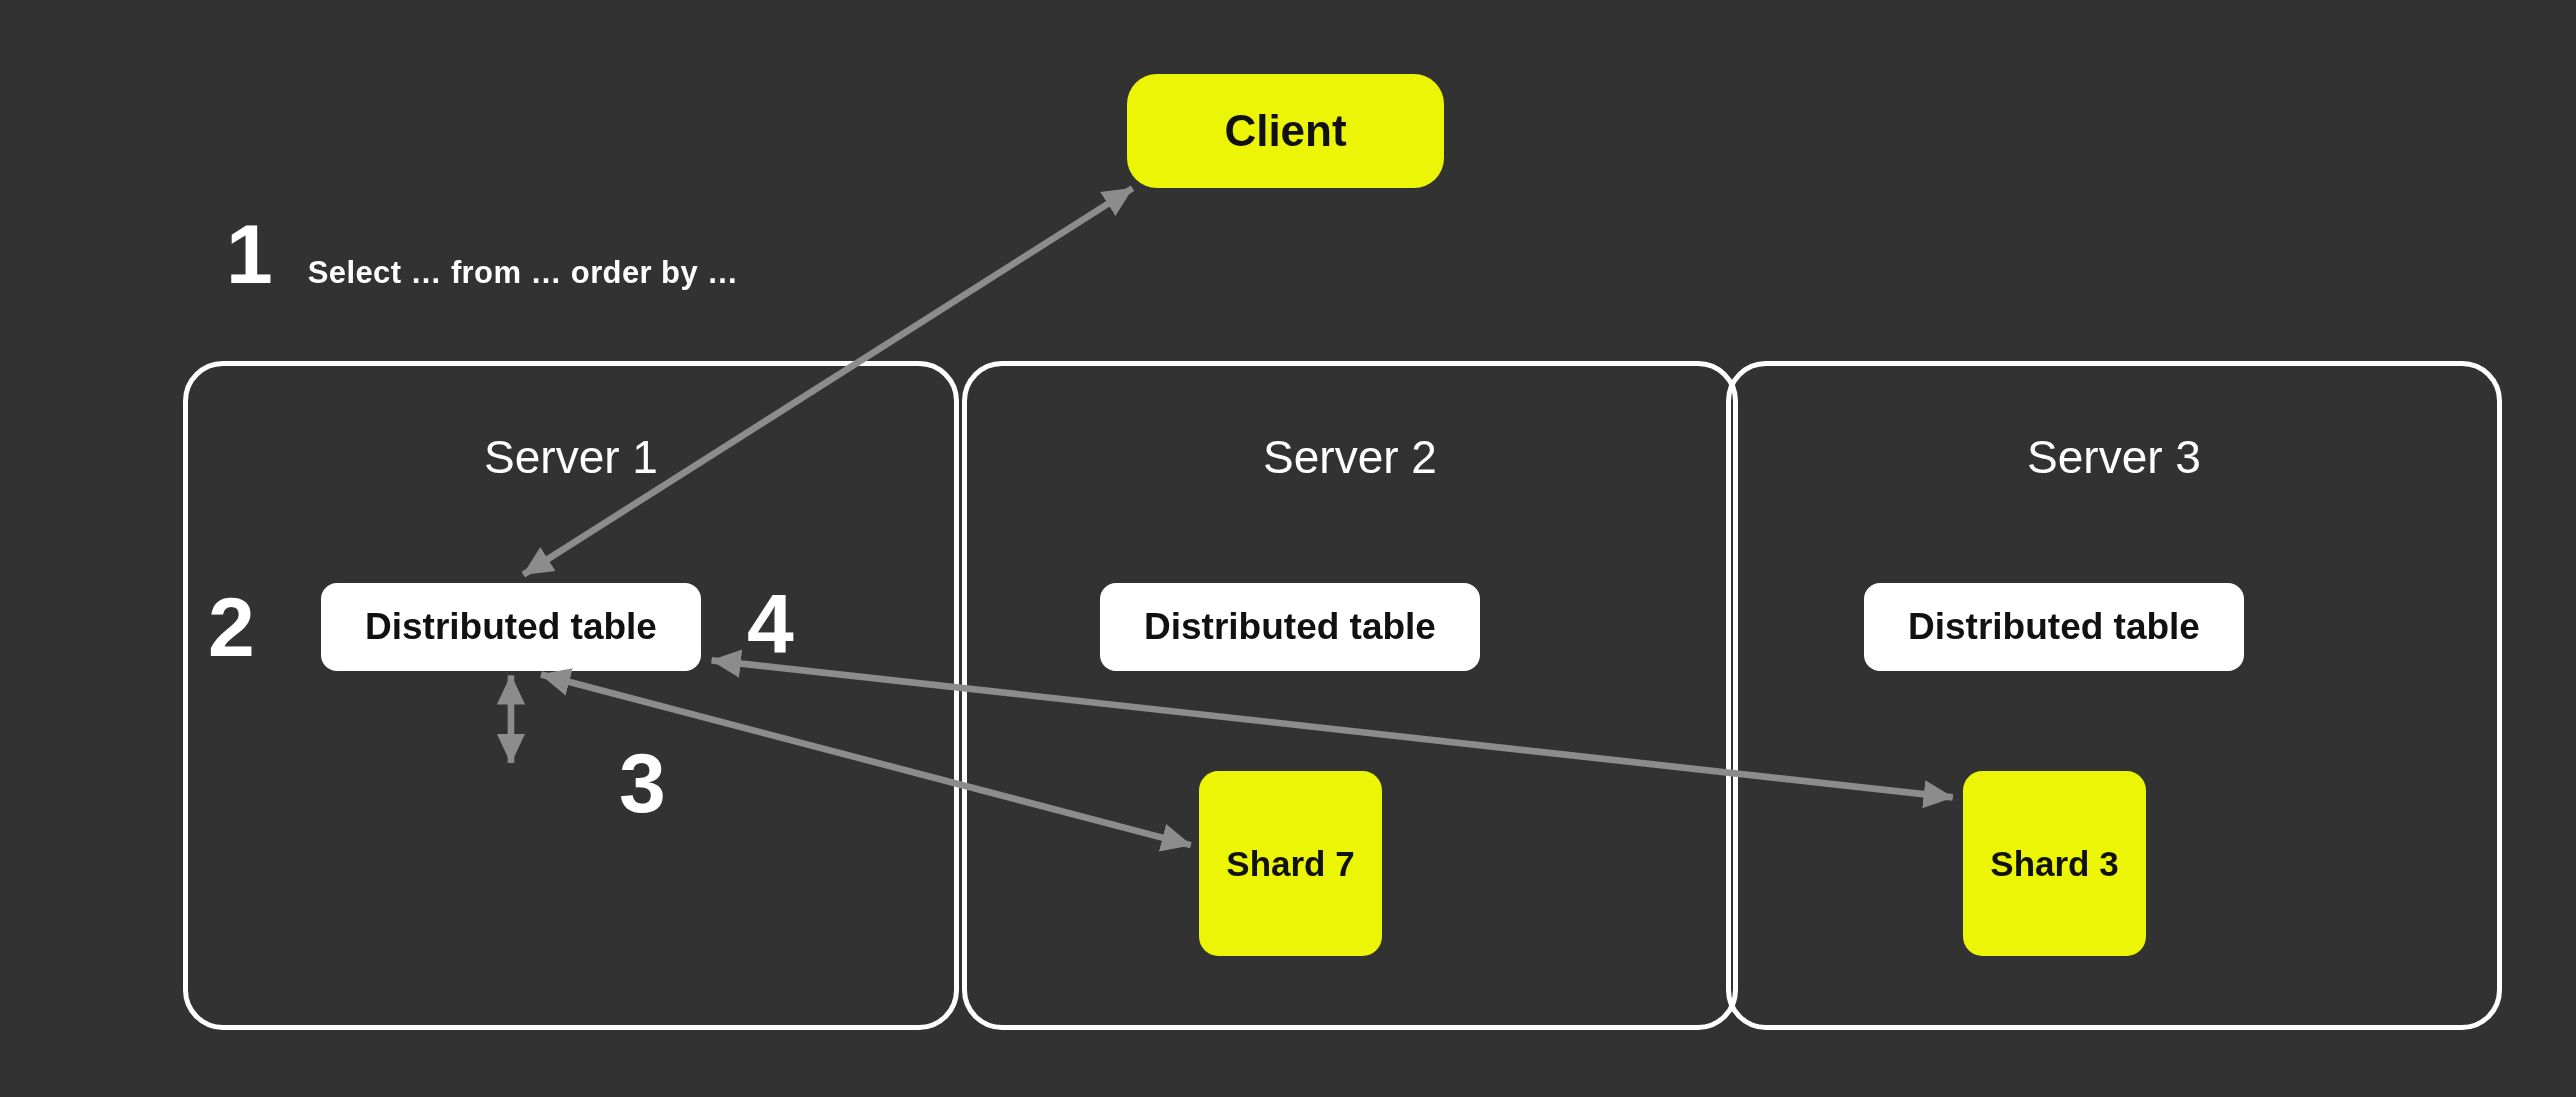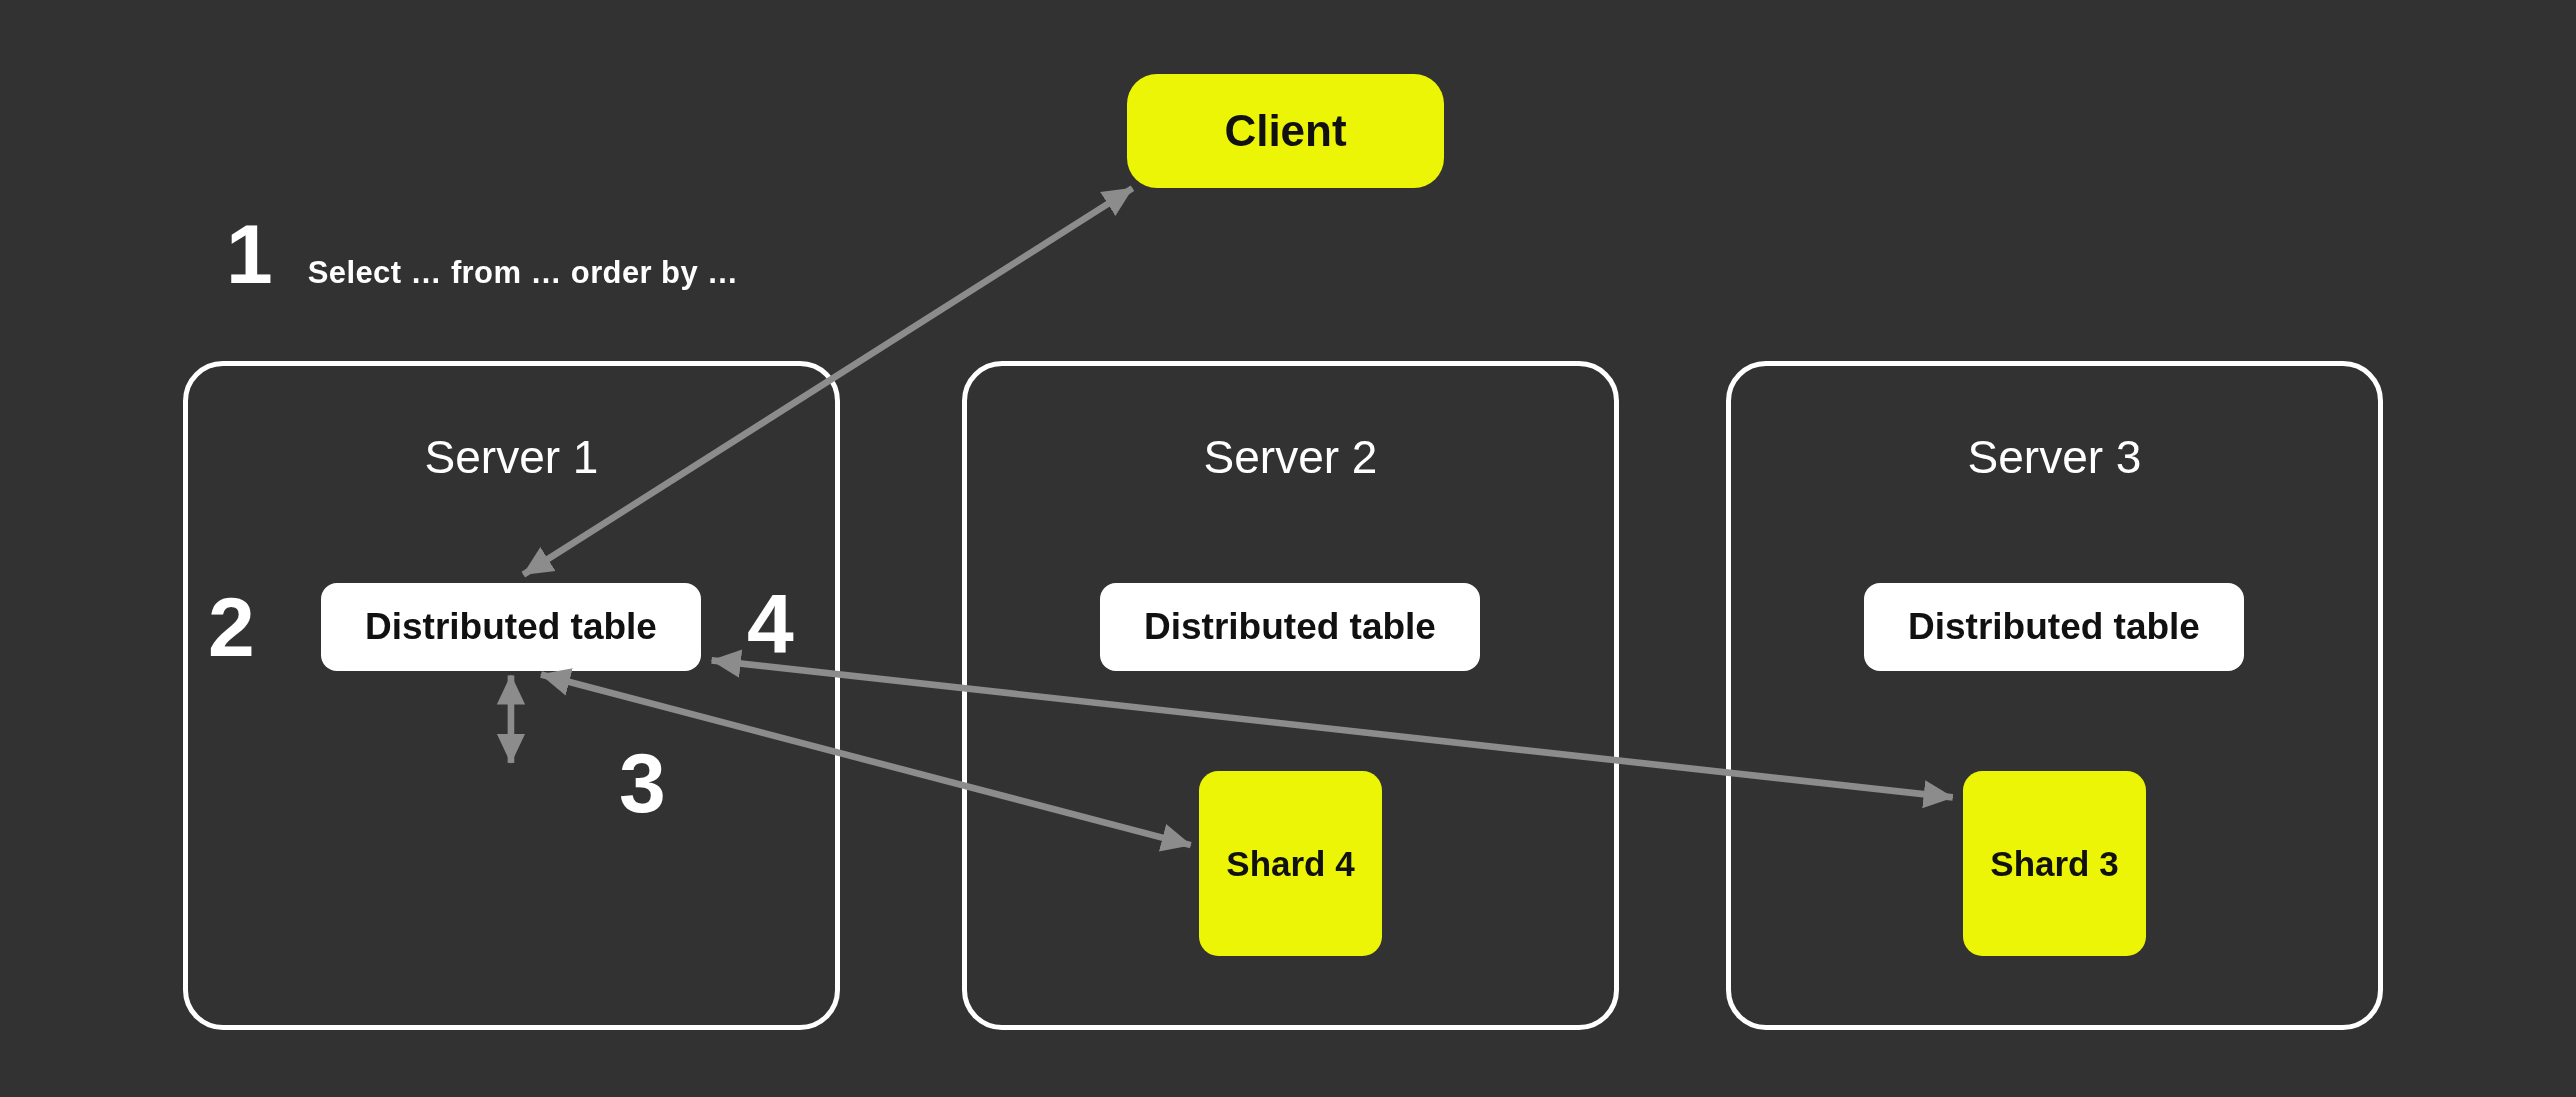--- a/index.html
+++ b/index.html
@@ -18,21 +18,21 @@
   
   .note{
     position:absolute;left:226px;top:212px;
     display:flex;align-items:baseline;gap:35px;
     color:var(--text_light,#ffffff);
   }
   .note-num{font-size:84px;font-weight:700;line-height:1;}
   .note-text{font-size:31px;font-weight:700;letter-spacing:0.4px;}
   
   .server{
-    position:absolute;top:361px;width:657px;height:669px;
+    position:absolute;top:361px;width:776px;height:669px;
     border:5.3px solid var(--node_white,#ffffff);border-radius:40px;
     box-sizing:border-box;
   }
   .server.s1{left:183px;}
   .server.s2{left:962px;}
   .server.s3{left:1726px;}
   .server-title{
     margin-top:64px;text-align:center;
     font-size:46px;font-weight:500;color:var(--text_light,#ffffff);
   }
@@ -89,21 +89,21 @@
   </div>
 
   <div class="server s3">
     <div class="server-title">Server 3</div>
   </div>
 
   <div class="dist-table d1">Distributed table</div>
   <div class="dist-table d2">Distributed table</div>
   <div class="dist-table d3">Distributed table</div>
 
-  <div class="shard sh2">Shard 4</div>
+  <div class="shard sh2">Shard 7</div>
   <div class="shard sh3">Shard 3</div>
 
   <div class="step-num n2">2</div>
   <div class="step-num n3">3</div>
   <div class="step-num n4">4</div>
 
   <svg class="arrows" viewBox="0 0 2914 1242" xmlns="http://www.w3.org/2000/svg">
     <defs>
       <marker id="ah" markerUnits="userSpaceOnUse" markerWidth="40" markerHeight="40" refX="33" refY="20" orient="auto-start-reverse">
         <path d="M0,4 L34,20 L0,36 Z" fill="#8C8C8C"></path>

